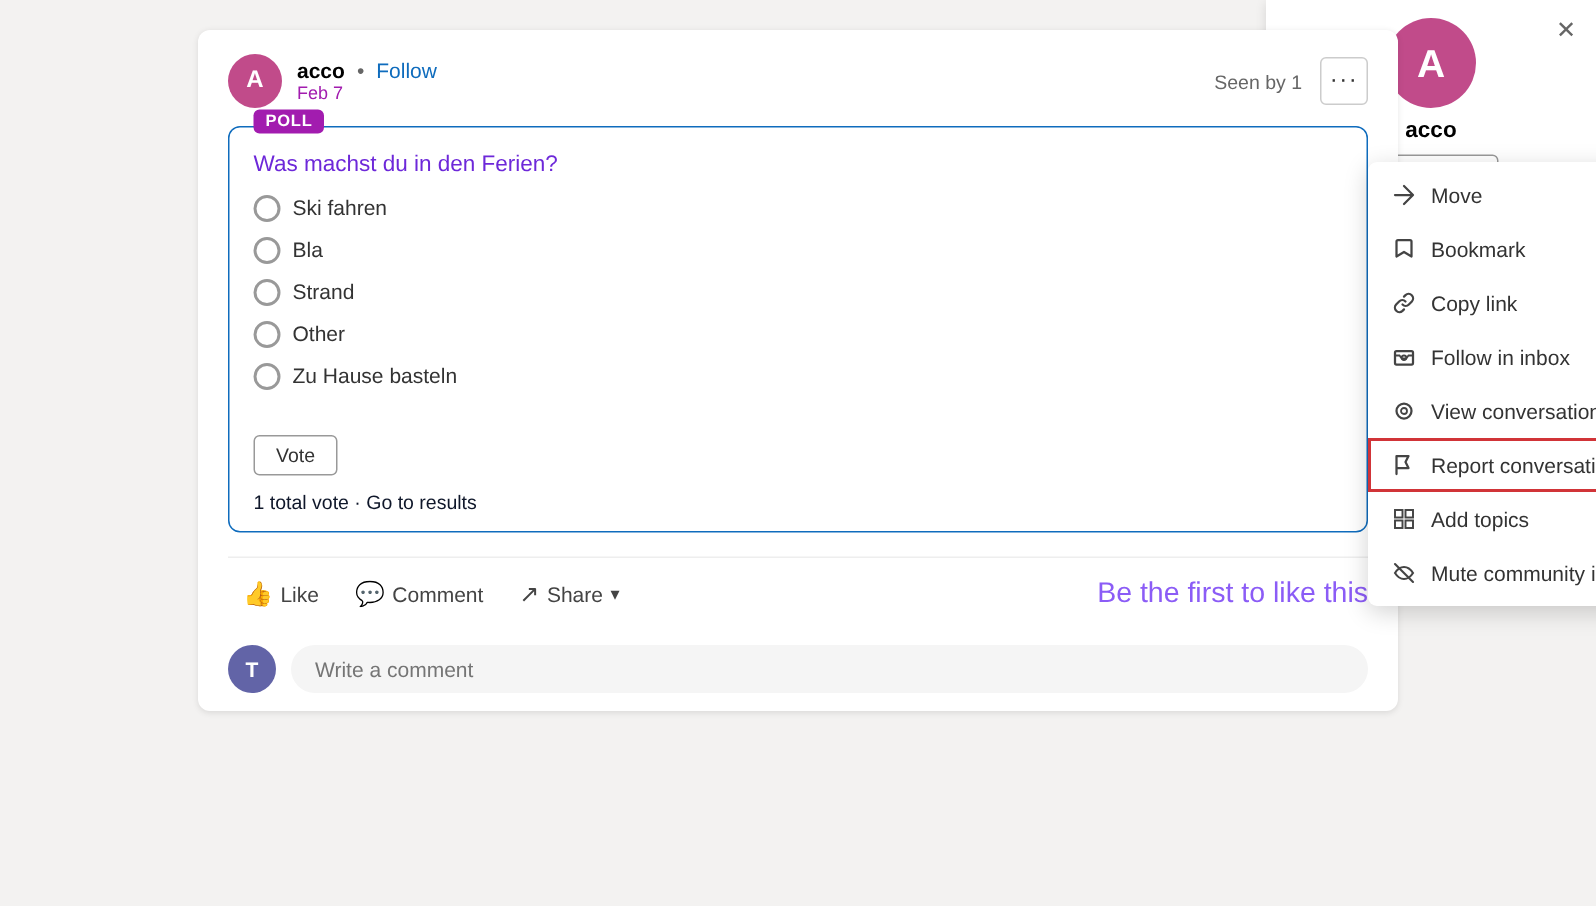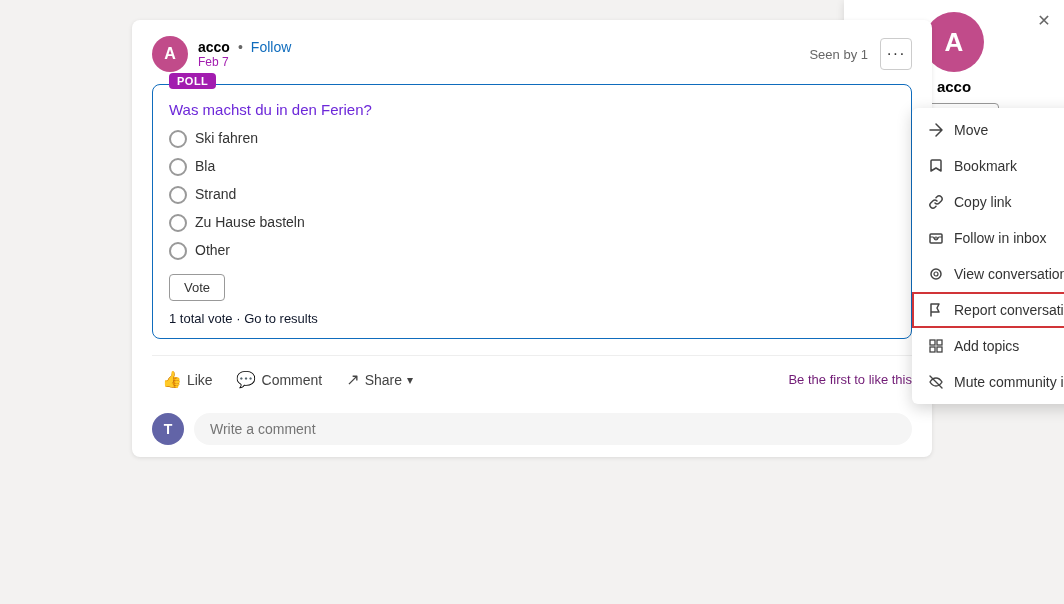--- a/index.html
+++ b/index.html
@@ -173,21 +173,21 @@
     }
 
     .vote-btn {
       background: #fff;
       border: 1px solid #999;
       border-radius: 4px;
       padding: 5px 14px;
       font-size: 13px;
       color: #333;
       cursor: pointer;
-      margin-top: 4px;
+      margin-top: 20px;
     }
 
     .poll-footer {
       font-size: 13px;
       color: #0f172a;
       margin-top: 10px;
       cursor: pointer;
     }
 
     .action-bar {
@@ -207,22 +207,22 @@
       border-radius: 4px;
       border: none;
       background: transparent;
       cursor: pointer;
       font-size: 14px;
       color: #444;
     }
 
     .first-like {
       margin-left: auto;
-      font-size: 13px;
-      color: #701a75;
+      font-size: 19px;
+      color: #8b5cf6;
       cursor: pointer;
     }
 
     .comment-row {
       display: flex;
       align-items: center;
       gap: 10px;
       padding: 10px 0 12px 0;
     }
 
@@ -403,25 +403,25 @@
       <div class="poll-option">
         <div class="radio-circle"></div>
         <span>Bla</span>
       </div>
       <div class="poll-option">
         <div class="radio-circle"></div>
         <span>Strand</span>
       </div>
       <div class="poll-option">
         <div class="radio-circle"></div>
-        <span>Zu Hause basteln</span>
+        <span>Other</span>
       </div>
       <div class="poll-option">
         <div class="radio-circle"></div>
-        <span>Other</span>
+        <span>Zu Hause basteln</span>
       </div>
 
       <button class="vote-btn">Vote</button>
       <div class="poll-footer">1 total vote · Go to results</div>
     </div>
 
     <div class="action-bar">
       <button class="action-btn">
         <span style="font-size:16px;">👍</span>
         <span>Like</span>

